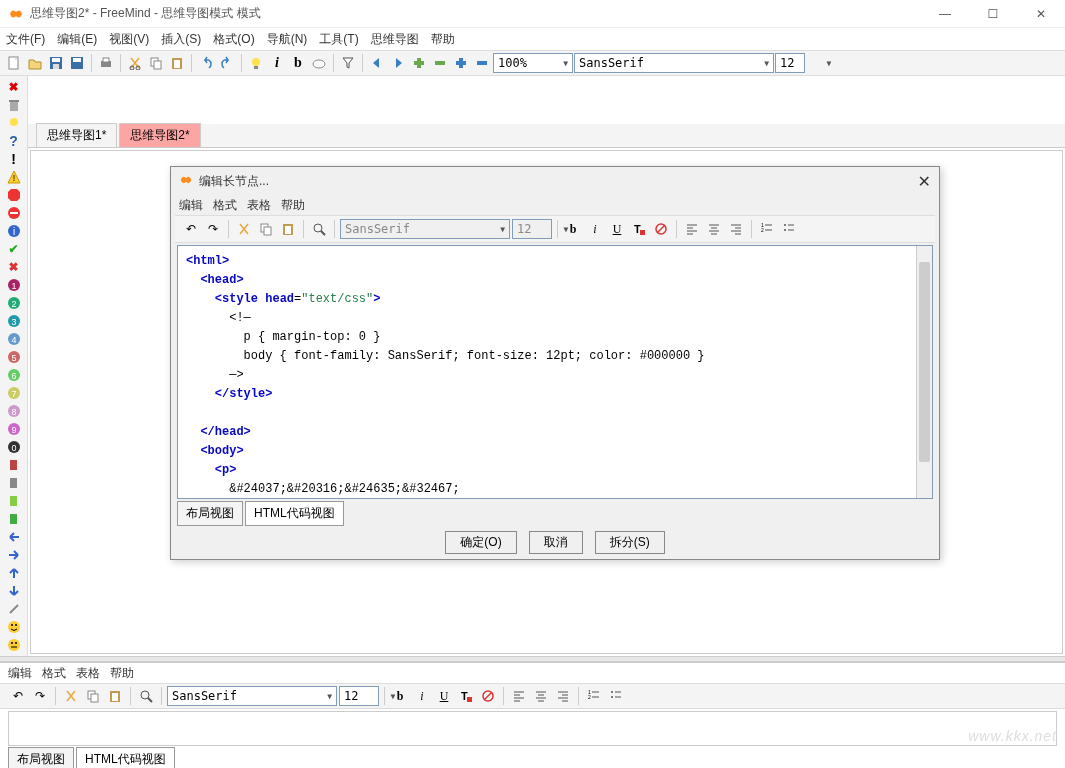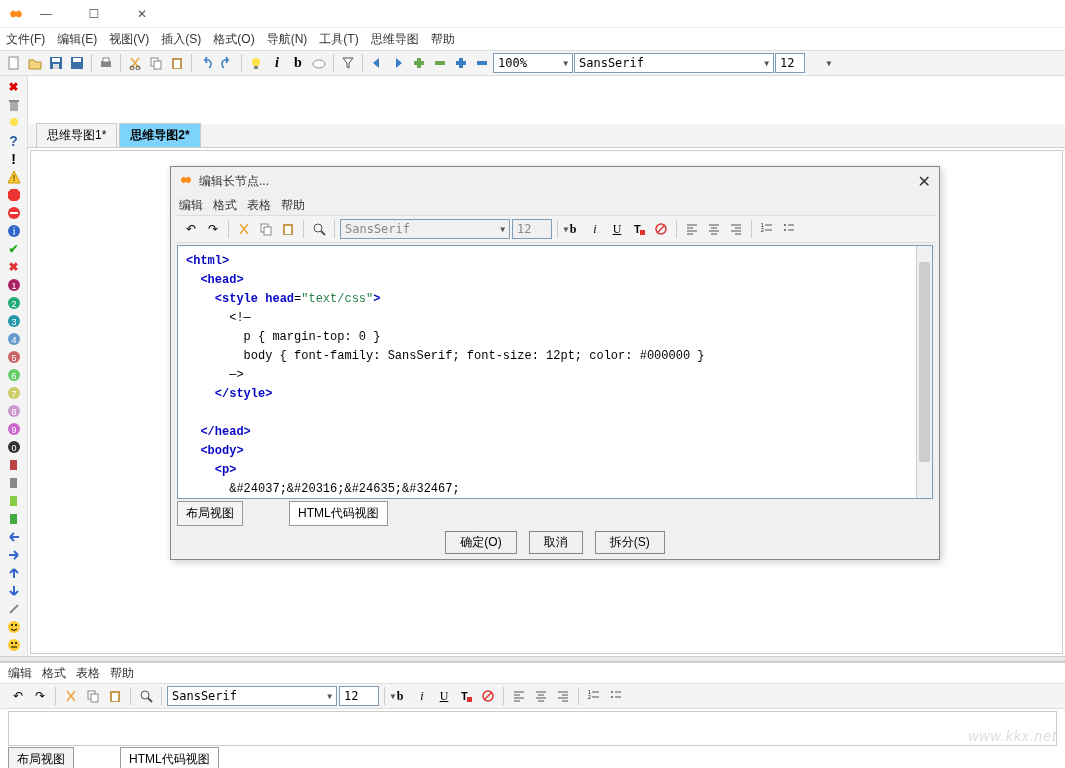--- a/index.html
+++ b/index.html
@@ -18,21 +18,21 @@
 .zoom-combo { width: 80px; }
 .font-combo { width: 200px; }
 .size-combo { width: 30px; gap: 28px; }
 .combo-arrow { margin-left: auto; font-size: 8px; color: #555; }
 .workarea { display: flex; height: 580px; }
 .sidetoolbar { width: 28px; background: #f4f4f4; border-right: 1px solid #ddd; display: flex; flex-direction: column; align-items: center; padding: 2px 0; gap: 1px; overflow: hidden; }
 .side-btn { width: 20px; height: 18px; display: flex; align-items: center; justify-content: center; }
 .canvas-area { flex: 1; display: flex; flex-direction: column; }
 .tabstrip { height: 24px; background: #f4f4f4; border-bottom: 1px solid #ccc; display: flex; align-items: flex-end; padding: 0 8px; margin-top: 48px; }
 .tab { padding: 3px 10px; background: #f4f4f4; border: 1px solid #ccc; border-bottom: none; margin-right: 2px; font-size: 12px; cursor: default; }
-.tab.active { background: #7dd3fc; font-weight: bold; }
+.tab.active { background: #fca5a5; }
 .canvas { flex: 1; background: #fff; border: 1px solid #ccc; margin: 2px; position: relative; overflow: auto; }
 .splitter { height: 6px; background: #e8e8e8; border-top: 1px solid #ccc; border-bottom: 1px solid #ccc; }
 .bottom-panel { height: 108px; border-top: 1px solid #ccc; display: flex; flex-direction: column; }
 .bottom-menubar { height: 20px; display: flex; align-items: center; padding: 0 8px; gap: 10px; color: #333; }
 .bottom-toolbar { height: 26px; background: #f4f4f4; border-top: 1px solid #ddd; border-bottom: 1px solid #ddd; display: flex; align-items: center; padding: 0 8px; gap: 2px; }
 .bottom-editor { flex: 1; background: #fff; border: 1px solid #ccc; margin: 2px 8px; }
 .bottom-tabs { height: 22px; display: flex; align-items: center; padding: 0 8px; }
 
 
 .dialog { position: absolute; left: 170px; top: 166px; width: 770px; height: 394px; background: #f0f0f0; border: 1px solid #888; box-shadow: 2px 2px 8px rgba(0,0,0,0.2); display: flex; flex-direction: column; }
@@ -43,36 +43,37 @@
 .dlg-toolbar { height: 28px; background: #f4f4f4; border-top: 1px solid #ddd; border-bottom: 1px solid #ddd; display: flex; align-items: center; padding: 0 6px; gap: 2px; margin: 0 4px; }
 .dlg-editor { flex: 1; background: #fff; border: 1px solid #7f9db9; margin: 2px 6px; padding: 6px 8px; font-family: "Courier New", monospace; font-size: 12px; line-height: 19px; overflow: auto; white-space: pre; position: relative; }
 .dlg-tabs { height: 24px; display: flex; align-items: center; padding: 0 6px; }
 .dlg-buttons { height: 34px; display: flex; align-items: center; justify-content: center; gap: 12px; }
 .dlg-buttons button { padding: 2px 14px; background: #f0f0f0; border: 1px solid #888; font-size: 12px; cursor: default; }
 .dlg-editor .kw { color: #0707c4; font-weight: bold; }
 .dlg-editor .str { color: #267f48; }
 .dlg-editor .txt { color: #000; }
 .dlg-editor .ang { color: #0707c4; font-weight: bold; }
 .btab { padding: 3px 8px; background: #f4f4f4; border: 1px solid #999; margin-right: 2px; font-size: 12px; }
-.btab.active { background: #fff; margin-left: 44px; }
+.btab.active { background: #fff; }
 .watermark { position: absolute; right: 8px; bottom: 24px; color: #ddd; font-size: 14px; font-style: italic; pointer-events: none; letter-spacing: 1px; }
 .editor-scroll { position: absolute; right: 0; top: 0; bottom: 0; width: 16px; background: #f0f0f0; border-left: 1px solid #ccc; }
 .editor-scroll .thumb { position: absolute; left: 2px; right: 2px; top: 16px; height: 200px; background: #cdcdcd; border-radius: 2px; }
 .font-combo.dis { background: #f0f0f0; color: #888; }
 .size-combo.dis { background: #f0f0f0; color: #888; }
 </style>
 </head>
 <body>
 
 <div class="titlebar">
   <span class="icon">
     <svg viewBox="0 0 16 16" width="16" height="16">
         <path d="M2 8 Q4 2 8 6 Q12 2 14 8 Q12 14 8 10 Q4 14 2 8" fill="#ff8c1a"></path>
       </svg>
   </span>
+  <span class="title">思维导图2* - FreeMind - 思维导图模式 模式</span>
   <div class="win-controls">
     <span>—</span>
     <span>☐</span>
     <span>✕</span>
   </div>
 </div>
 
 <div class="menubar">
   <span>文件(F)</span>
   <span>编辑(E)</span>

